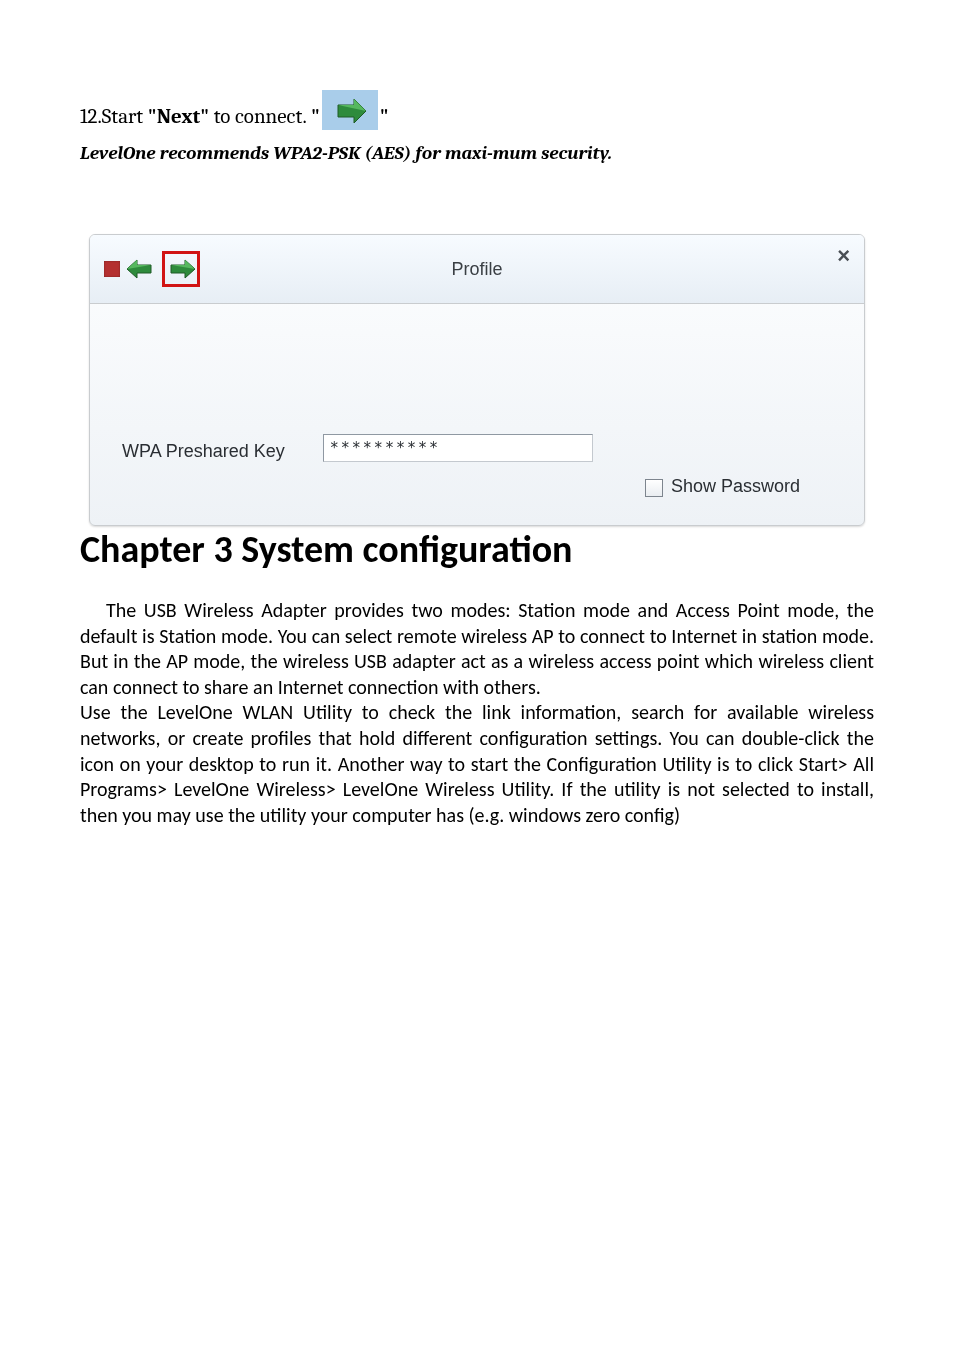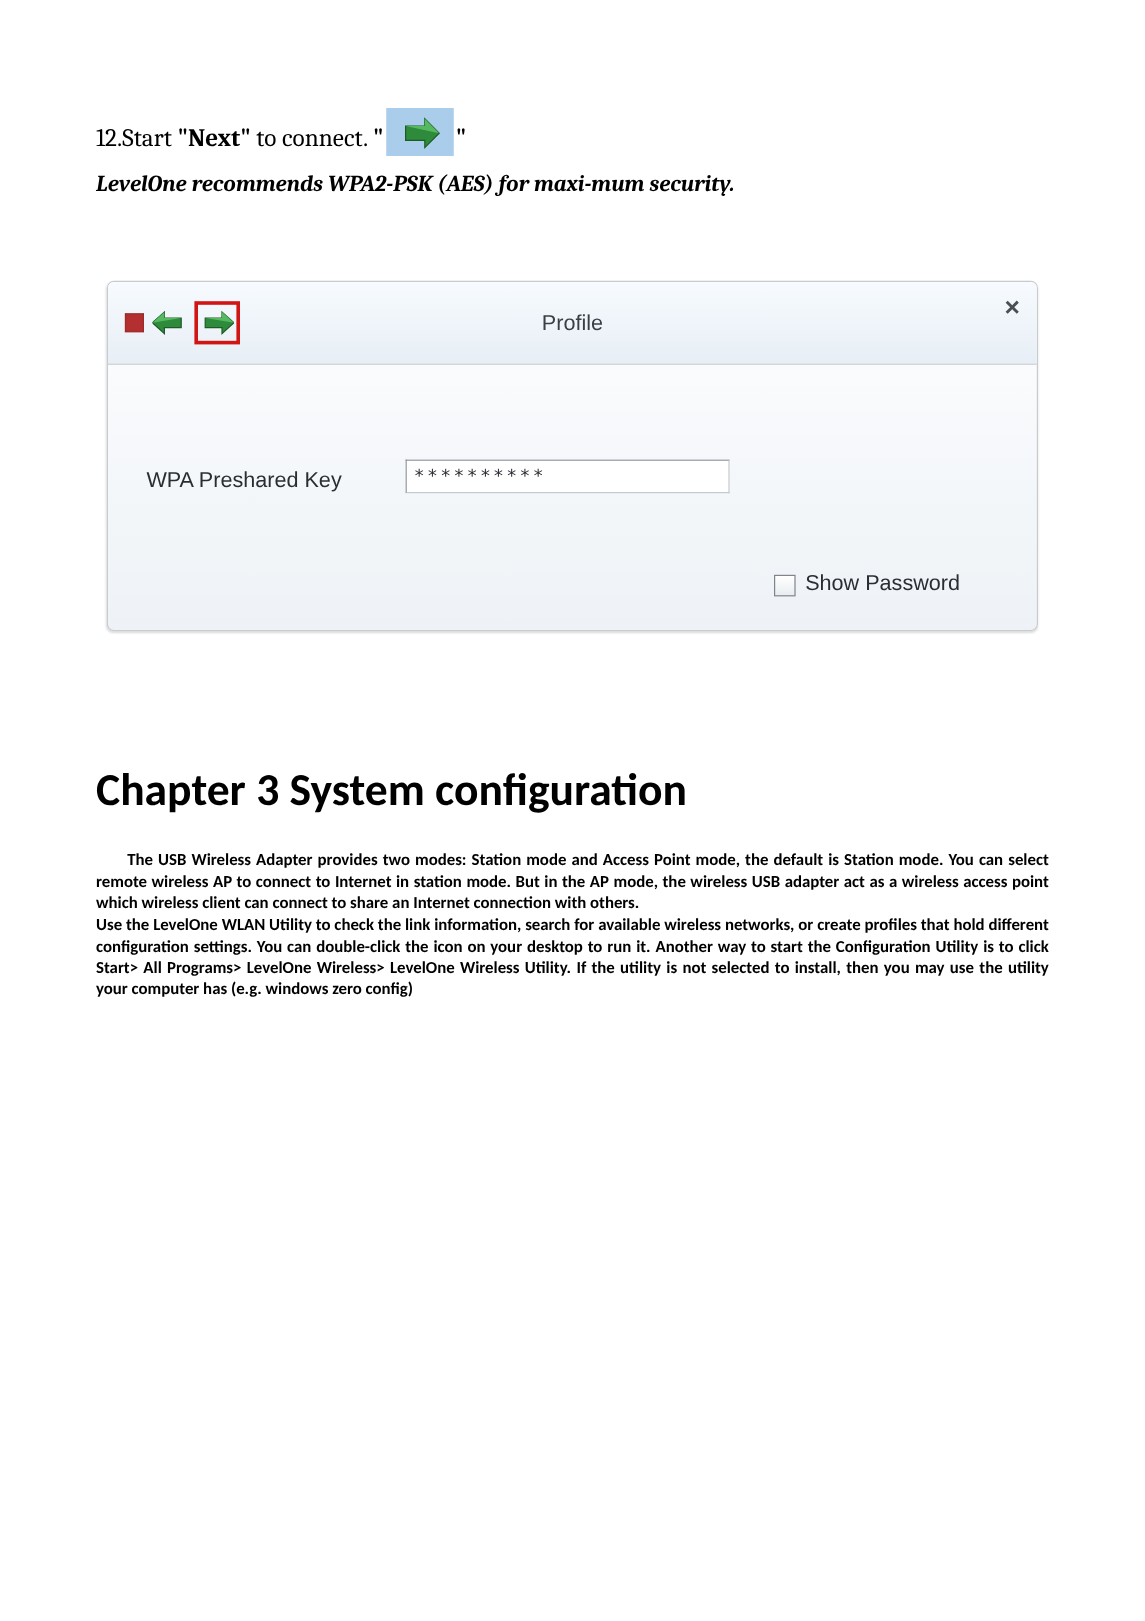--- a/index.html
+++ b/index.html
@@ -103,22 +103,22 @@
   .nav-arrow svg { display:block; }
   .highlight-box {
     border: 3px solid #d11414;
     padding: 1px;
     display: inline-flex;
   }
   .dlg-body {
     padding: 28px 32px 14px 32px;
     min-height: 130px;
     display: flex;
-    align-items: center;
-    gap: 53px;
+    align-items: flex-end;
+    gap: 38px;
     font-size: 18px;
     color: #2a2e33;
   }
   .psk-label {
     padding-top: 6px;
     white-space: nowrap;
   }
   .psk-input {
     width: 270px;
     height: 28px;
@@ -147,29 +147,27 @@
     border: 1px solid #7d858e;
     background: linear-gradient(#fff,#e9edf1);
     display: inline-block;
   }
 
   
   .chapter-h {
     font-family: "Calibri", Arial, sans-serif;
     font-weight: bold;
     font-size: 38px;
-    margin-top: 110px;
     margin-bottom: 26px;
   }
   .body-text {
     font-family: "Calibri", Arial, sans-serif;
-    font-size: 14px;
+    font-size: 20px;
     line-height: 1.28;
     text-align: justify;
-    font-weight: bold;
   }
   .body-text .indent {
     display: inline-block;
     width: 26px;
   }
 </style>
 </head>
 <body>
 
 <div class="page">

